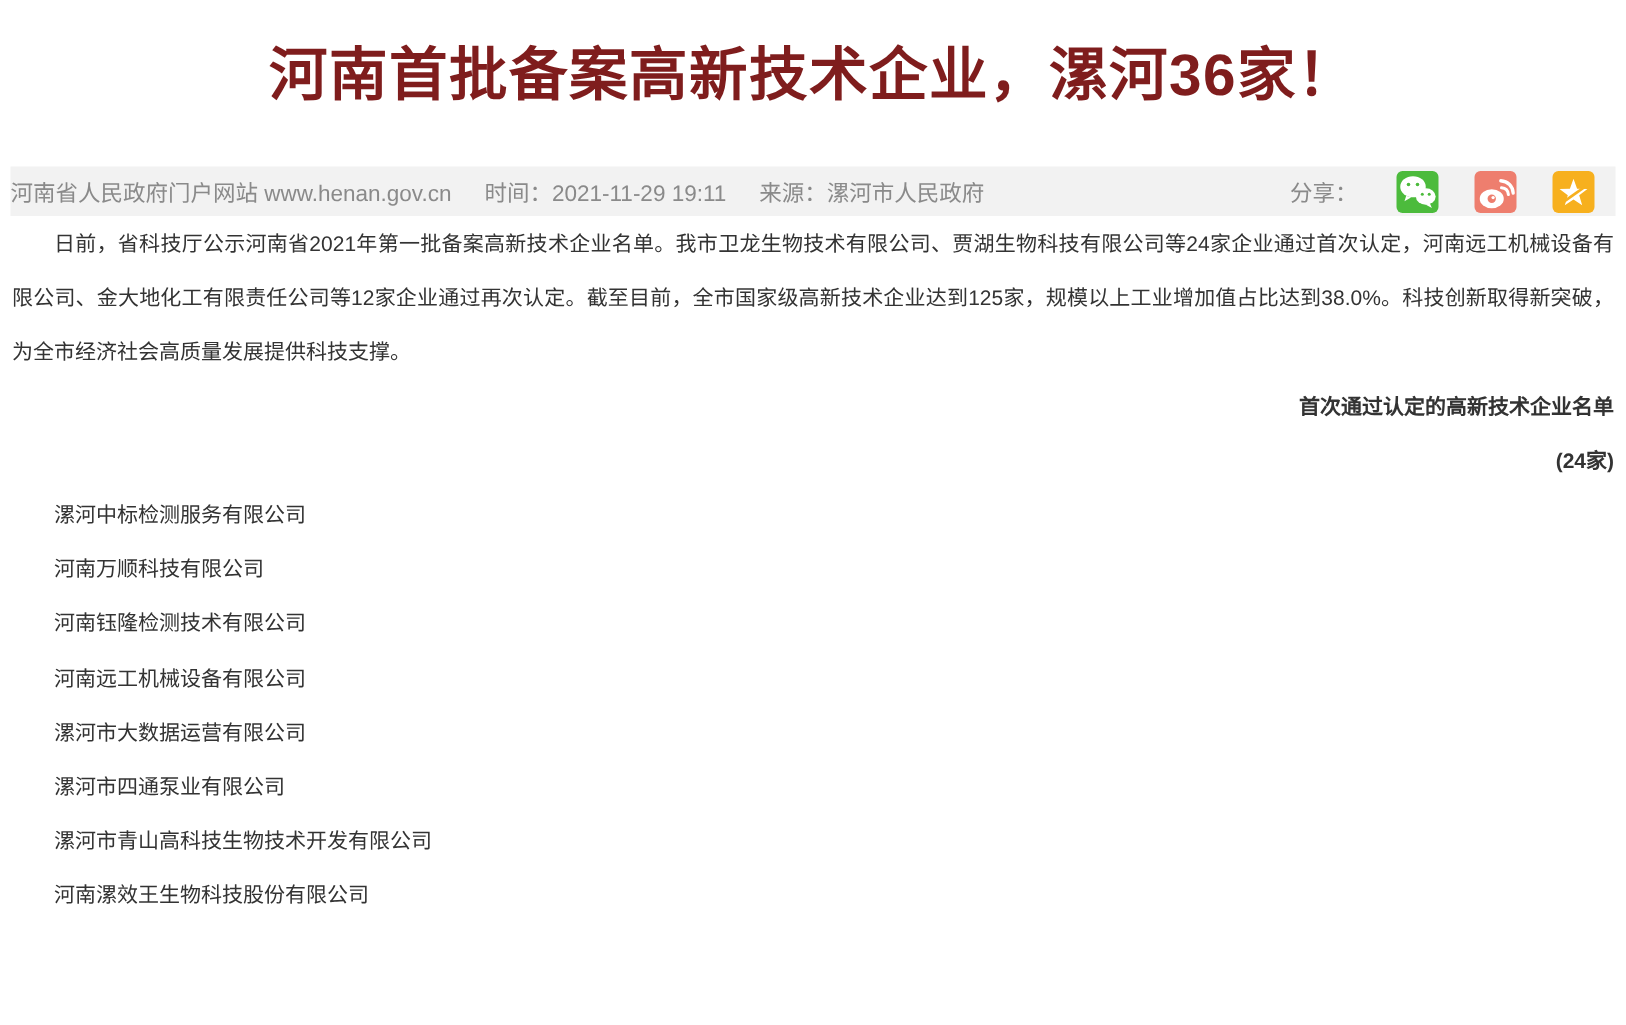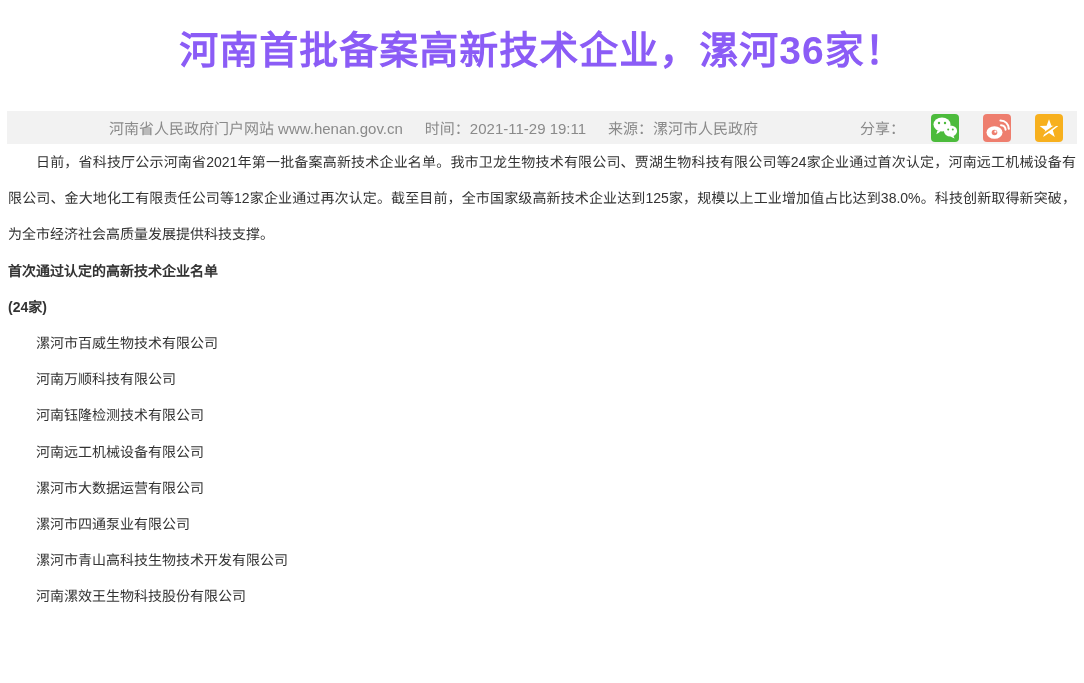--- a/index.html
+++ b/index.html
@@ -10,36 +10,35 @@
     background: #ffffff;
     font-family: "Liberation Sans", "DejaVu Sans", sans-serif;
   }
   .article-title {
     margin: 0;
     padding: 25px 20px 0;
     text-align: center;
     font-size: 39px;
     line-height: 52px;
     font-weight: bold;
-    color: #8b5cf6;
+    color: #7f1d1d;
     letter-spacing: 1px;
   }
   .meta-bar {
     margin: 34px 7px 0;
     height: 33px;
     background: #F2F2F2;
     display: flex;
     align-items: center;
     font-size: 15px;
     color: #8A8A8A;
   }
   .meta-info {
     flex: 1;
     display: flex;
-    justify-content: center;
     align-items: center;
     gap: 22px;
     white-space: nowrap;
   }
   .meta-share {
     display: flex;
     align-items: center;
     gap: 24px;
     padding-right: 14px;
   }
@@ -57,21 +56,21 @@
     font-size: 14px;
     line-height: 36.2px;
     color: #333333;
   }
   .content p { margin: 0; }
   .lead {
     text-indent: 2em;
     text-align: justify;
   }
   .center-bold {
-    text-align: left;
+    text-align: right;
     font-weight: bold;
   }
   .company { text-indent: 2em; }
 </style>
 </head>
 <body>
 
 <h1 class="article-title">河南首批备案高新技术企业，漯河36家！</h1>
 
 <div class="meta-bar">
@@ -119,21 +118,21 @@
       </span>
     </button>
   </div>
 </div>
 
 <div class="content">
   <p class="lead">日前，省科技厅公示河南省2021年第一批备案高新技术企业名单。我市卫龙生物技术有限公司、贾湖生物科技有限公司等24家企业通过首次认定，河南远工机械设备有限公司、金大地化工有限责任公司等12家企业通过再次认定。截至目前，全市国家级高新技术企业达到125家，规模以上工业增加值占比达到38.0%。科技创新取得新突破，为全市经济社会高质量发展提供科技支撑。</p>
   <p class="center-bold">首次通过认定的高新技术企业名单</p>
   <p class="center-bold">(24家)</p>
   <div>
-    <p class="company">漯河市百威生物技术有限公司</p>
+    <p class="company">漯河中标检测服务有限公司</p>
     <p class="company">河南万顺科技有限公司</p>
     <p class="company">河南钰隆检测技术有限公司</p>
     <p class="company">河南远工机械设备有限公司</p>
     <p class="company">漯河市大数据运营有限公司</p>
     <p class="company">漯河市四通泵业有限公司</p>
     <p class="company">漯河市青山高科技生物技术开发有限公司</p>
     <p class="company">河南漯效王生物科技股份有限公司</p>
   </div>
 </div>
 

